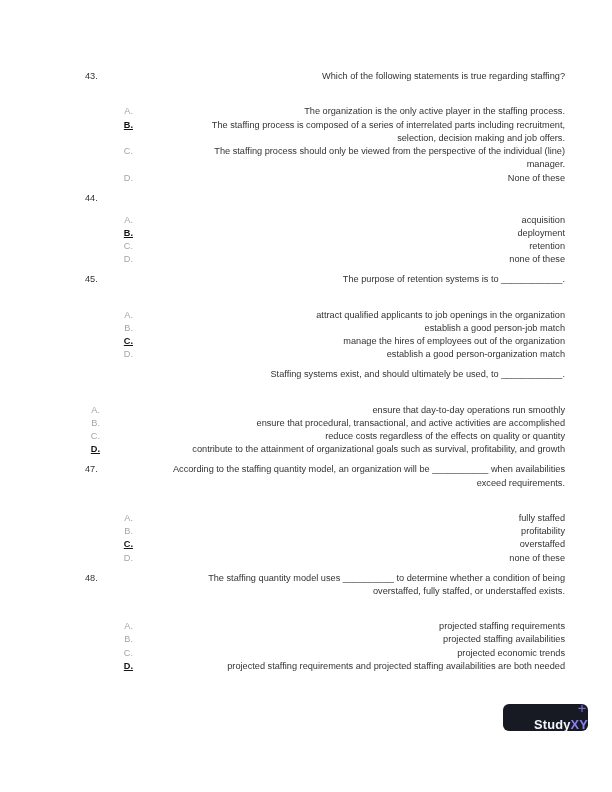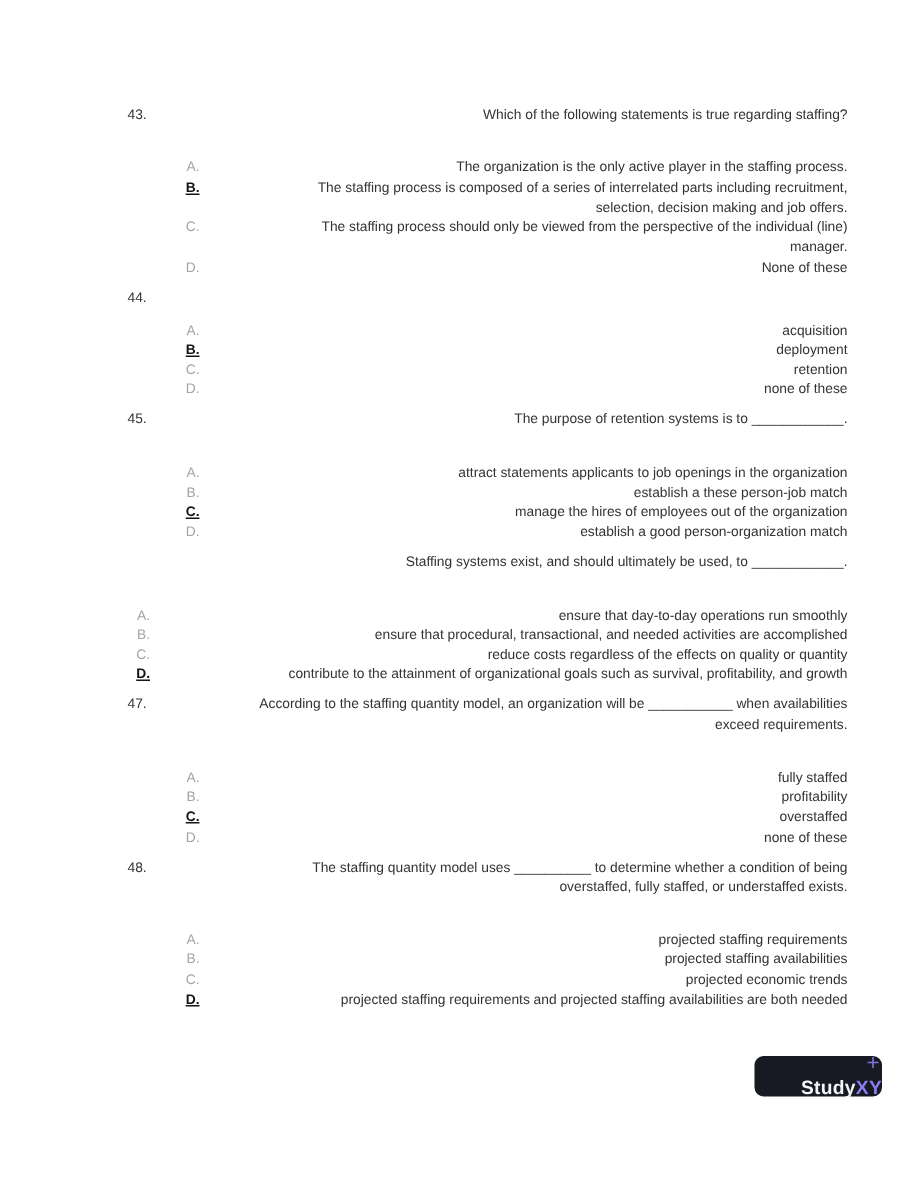--- a/index.html
+++ b/index.html
@@ -104,25 +104,25 @@
       </div>
     </div>
 
     <div class="question">
       <div class="qnum">45.</div>
       <div class="qbody">
         <p class="qtext">The purpose of retention systems is to ____________.</p>
         <div class="options">
           <div class="option">
             <span class="letter">A.</span>
-            <span class="otext">attract statements applicants to job openings in the organization</span>
-          </div>
-          <div class="option">
-            <span class="letter">B.</span>
-            <span class="otext">establish a these person-job match</span>
+            <span class="otext">attract qualified applicants to job openings in the organization</span>
+          </div>
+          <div class="option">
+            <span class="letter">B.</span>
+            <span class="otext">establish a good person-job match</span>
           </div>
           <div class="option">
             <span class="letter correct">C.</span>
             <span class="otext">manage the hires of employees out of the organization</span>
           </div>
           <div class="option">
             <span class="letter">D.</span>
             <span class="otext">establish a good person-organization match</span>
           </div>
         </div>
@@ -132,21 +132,21 @@
     <div class="question">
       <div class="qbody">
         <p class="qtext">Staffing systems exist, and should ultimately be used, to ____________.</p>
         <div class="options">
           <div class="option">
             <span class="letter">A.</span>
             <span class="otext">ensure that day-to-day operations run smoothly</span>
           </div>
           <div class="option">
             <span class="letter">B.</span>
-            <span class="otext">ensure that procedural, transactional, and needed activities are accomplished</span>
+            <span class="otext">ensure that procedural, transactional, and active activities are accomplished</span>
           </div>
           <div class="option">
             <span class="letter">C.</span>
             <span class="otext">reduce costs regardless of the effects on quality or quantity</span>
           </div>
           <div class="option">
             <span class="letter correct">D.</span>
             <span class="otext">contribute to the attainment of organizational goals such as survival, profitability, and growth</span>
           </div>
         </div>

